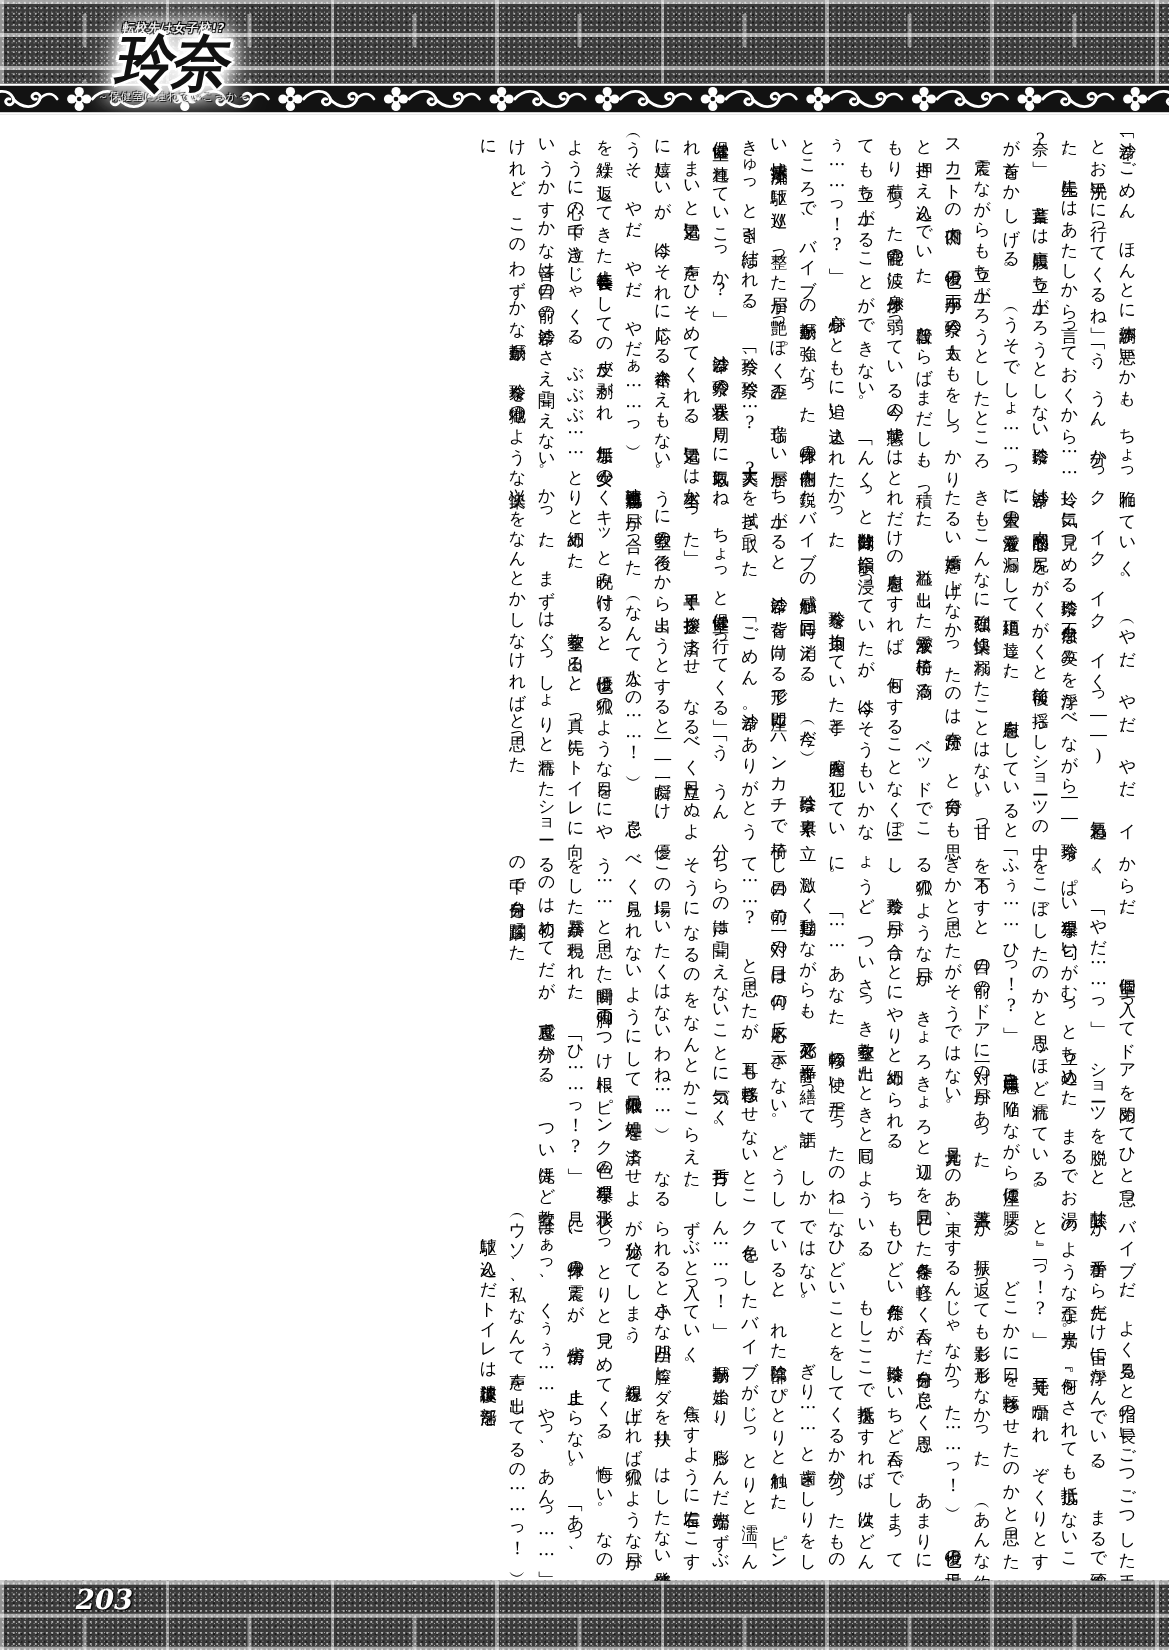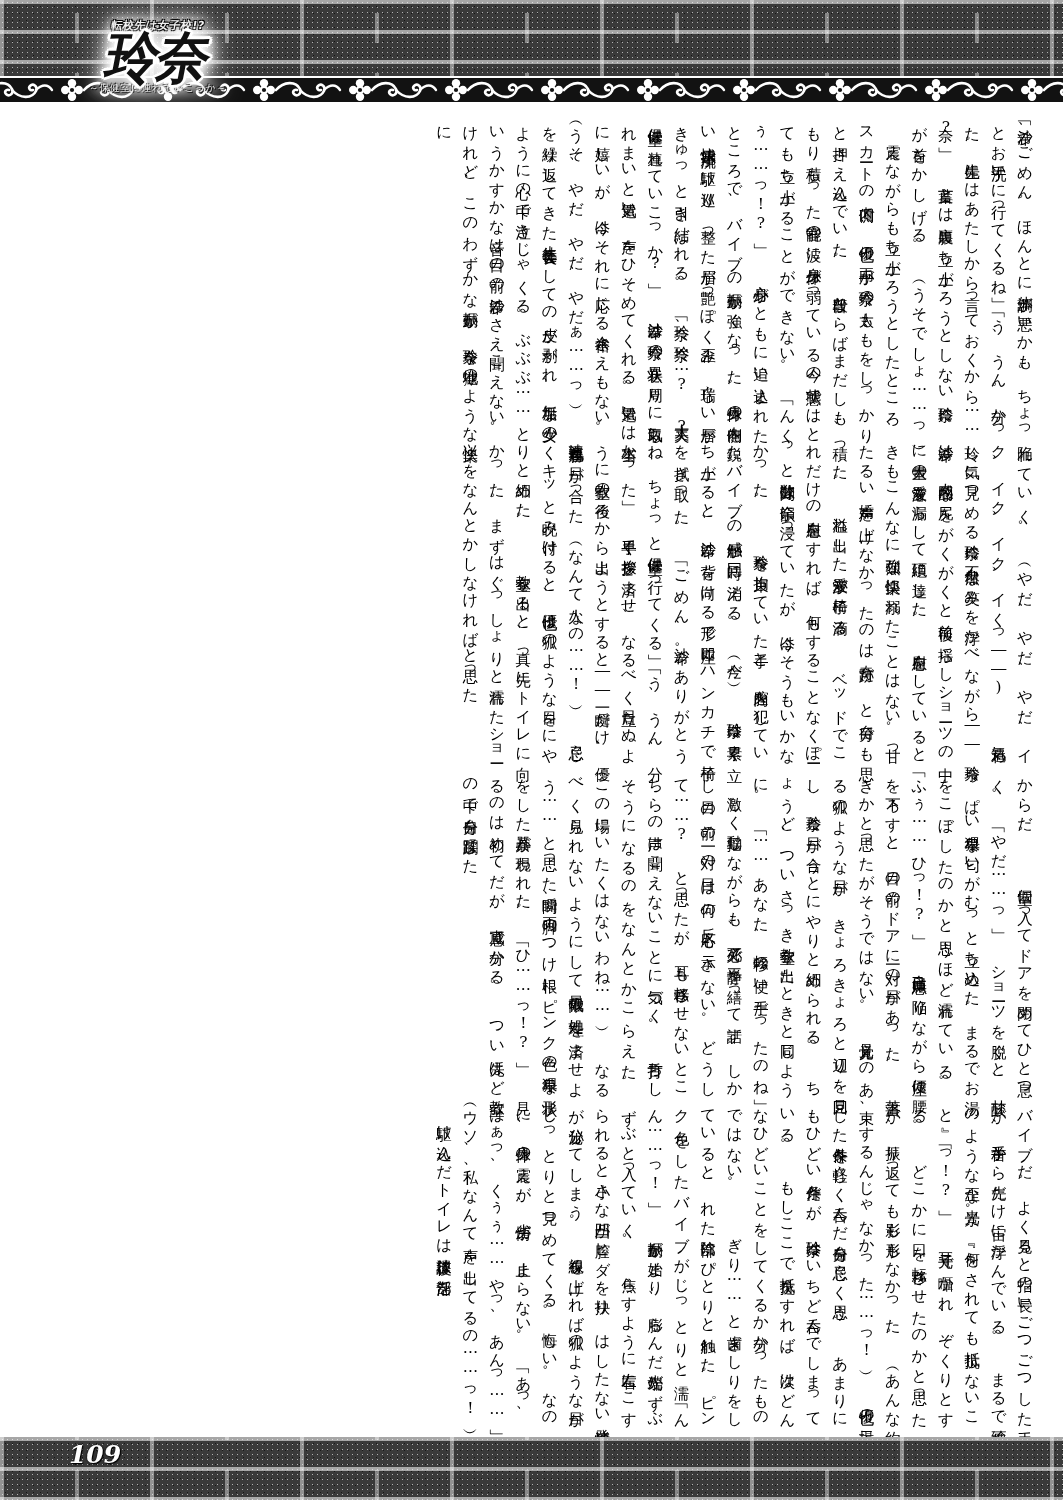--- a/index.html
+++ b/index.html
@@ -317,18 +317,18 @@
       <use href="#orn-unit" x="536" y="0"></use>
       <use href="#orn-unit" x="632" y="0"></use>
       <use href="#orn-unit" x="728" y="0"></use>
       <use href="#orn-unit" x="824" y="0"></use>
       <use href="#orn-unit" x="920" y="0"></use>
       <use href="#orn-unit" x="1016" y="0"></use>
     </svg>
   </div>
 
   <div id="page-number-plate">
-    <span id="page-number">109</span>
+    <span id="page-number">203</span>
   </div>
 
   <div id="footer-wall" class="brick-wall offset-rows"></div>
 
 </div>
 
 </body></html>

